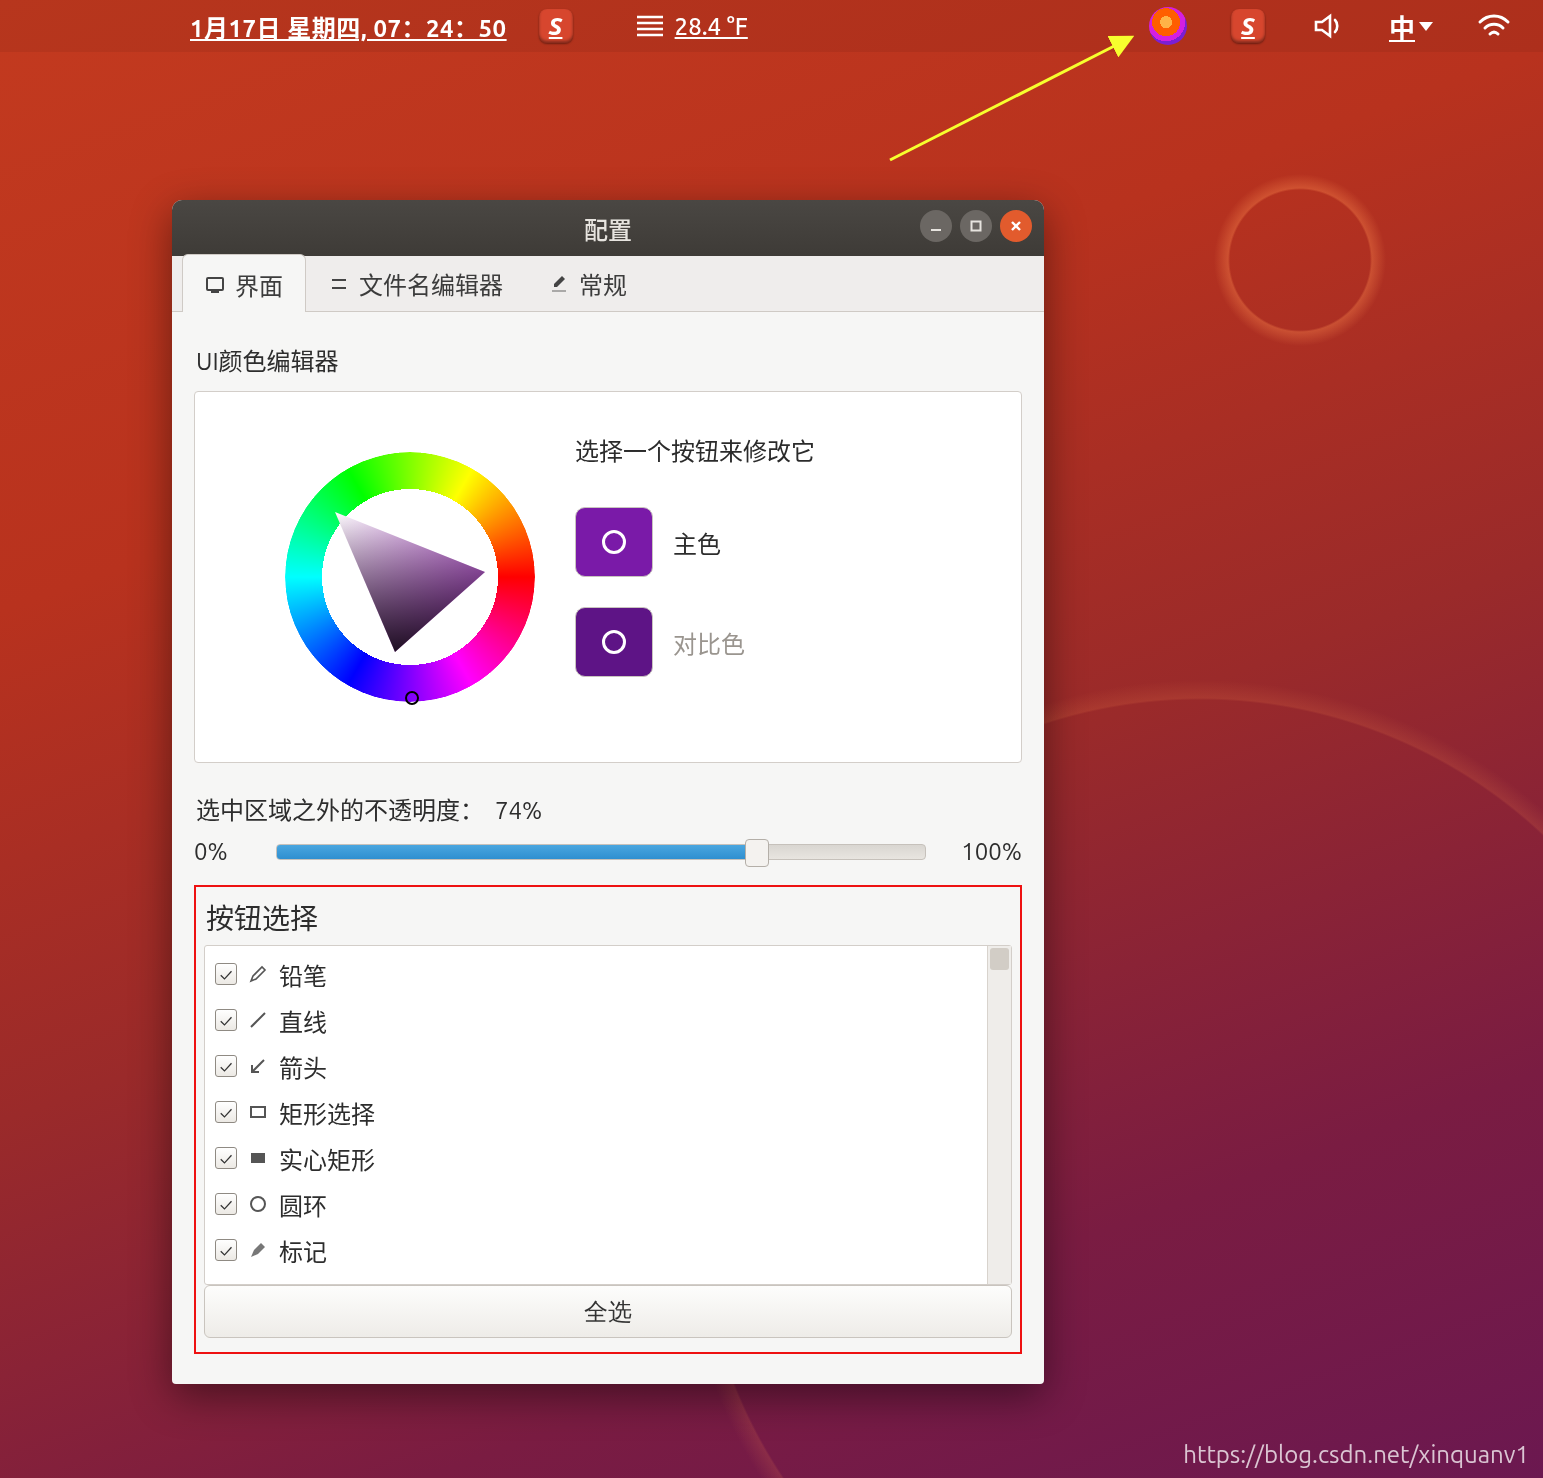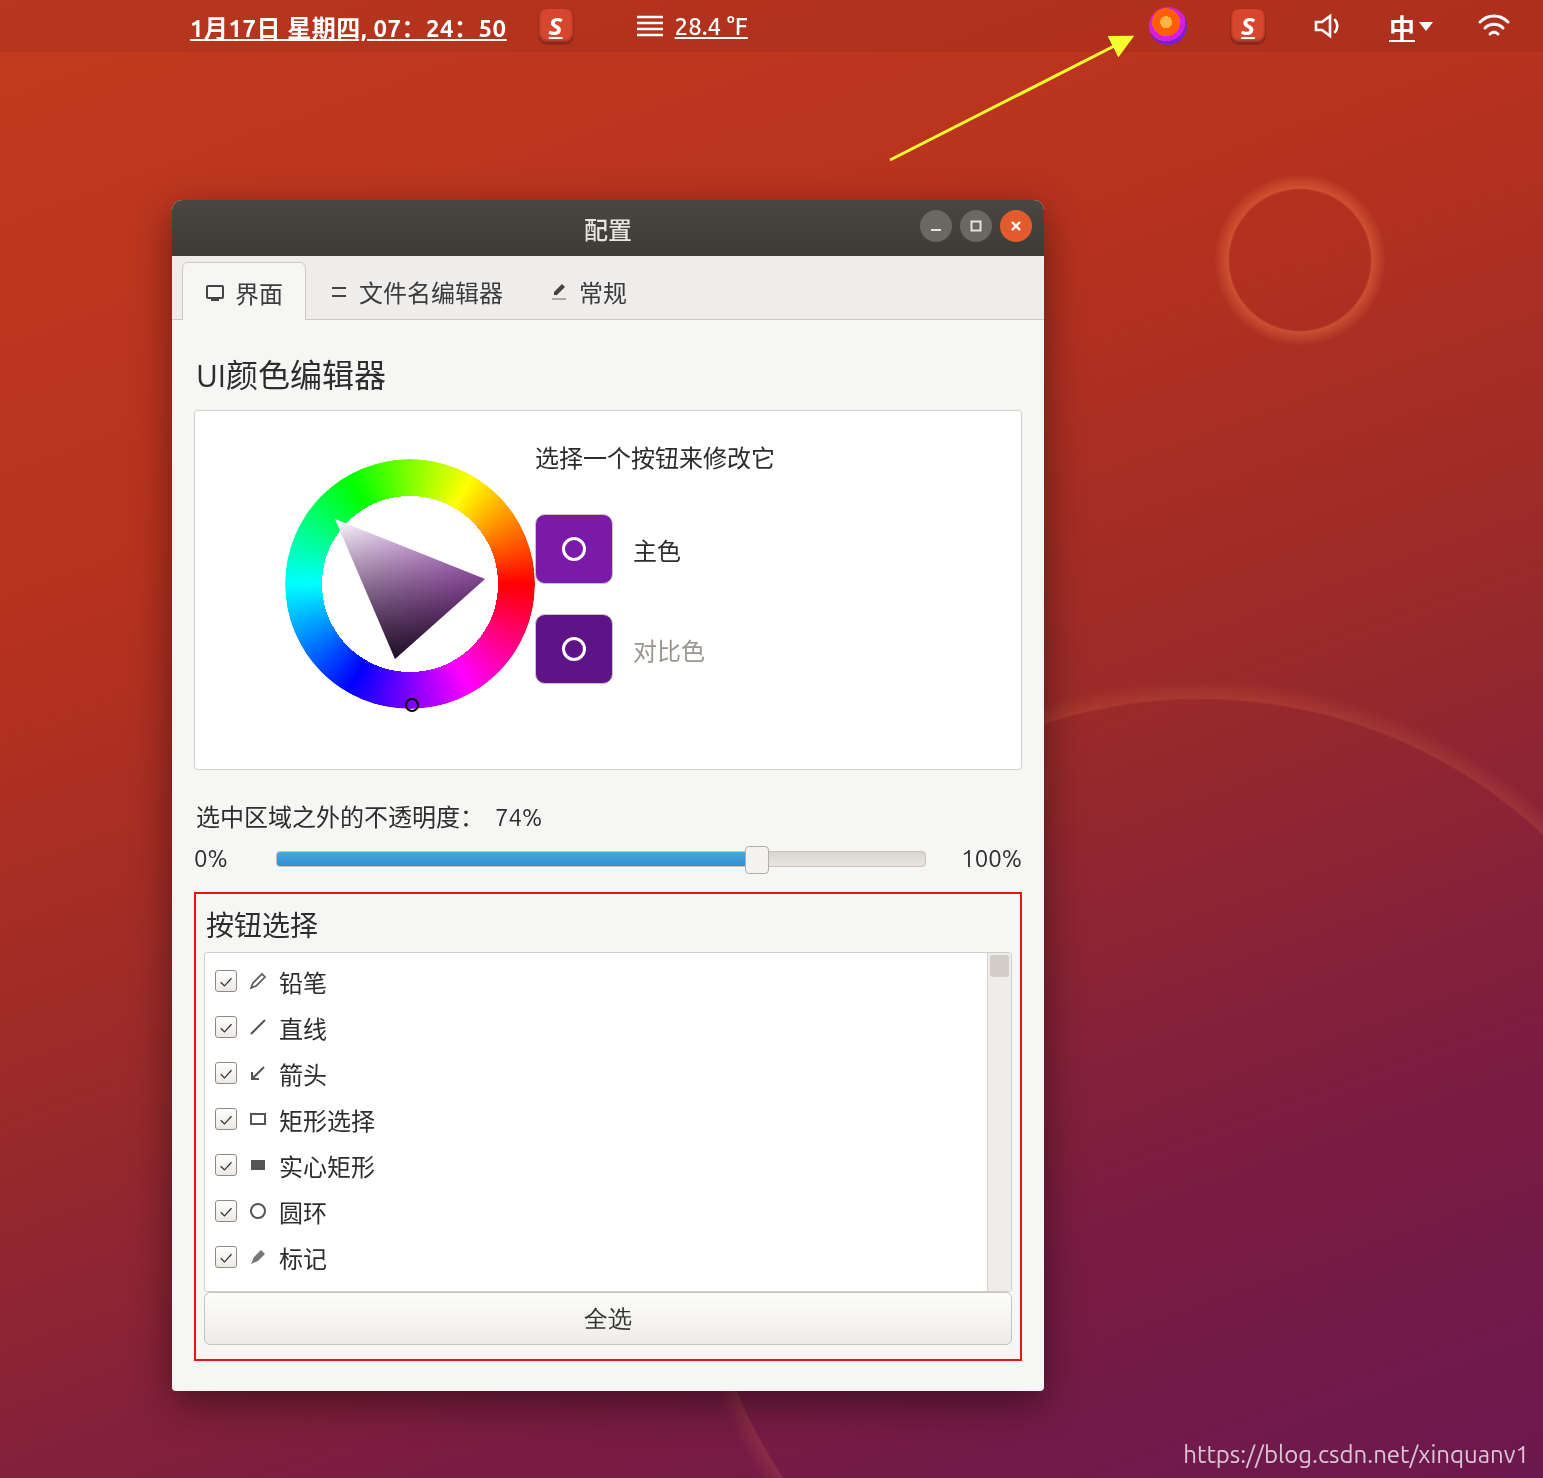--- a/index.html
+++ b/index.html
@@ -54,38 +54,38 @@
     height: 56px; background: linear-gradient(#4a4743, #3e3b37);
     display: flex; align-items: center; justify-content: center;
     position: relative; color: #e7e4df; font-size: 24px; font-weight: 500;
   }
   .win-controls { position: absolute; right: 12px; top: 10px; display: flex; gap: 8px; }
   .wbtn { width: 32px; height: 32px; border-radius: 50%; display: flex; align-items: center; justify-content: center; }
   .wbtn.min { background: #6b6763; }
   .wbtn.max { background: #6b6763; }
   .wbtn.close { background: #e25b2d; }
 
-  .tabbar { display: flex; align-items: flex-end; background: #efedec; border-bottom: 1px solid #cfcac5; padding: 0 10px; height: 64px; gap: 0; }
+  .tabbar { display: flex; align-items: flex-end; background: #efedec; border-bottom: 1px solid #cfcac5; padding: 0 10px; height: 56px; gap: 0; }
   .tab {
     padding: 12px 22px 10px; font-size: 24px; color: #3c3c3c;
     border: 1px solid transparent; border-bottom: none; border-radius: 6px 6px 0 0;
     display: flex; align-items: center; gap: 10px; cursor: pointer;
   }
   .tab.active { background: #f6f6f5; border-color: #cfcac5; position: relative; top: 1px; }
   .tab .ticon { width: 20px; height: 20px; }
 
   .pane { padding: 24px 22px 30px; font-size: 24px; color: #2d2d2d; }
 
-  .section-label { margin: 6px 0 14px 2px; font-size: 32px; }
+  .section-label { margin: 6px 0 14px 2px; font-size: 24px; }
 
   .color-editor {
     border: 1px solid #d3cec9; border-radius: 4px;
     background: #fff;
-    padding: 18px 30px 60px;
-    display: flex; align-items: flex-start;
+    padding: 30px 30px 60px;
+    display: flex; gap: 40px; align-items: flex-start;
   }
   .wheel-wrap { width: 250px; height: 250px; position: relative; margin-left: 60px; margin-top: 30px; }
   .hue-ring {
     width: 100%; height: 100%; border-radius: 50%;
     background: conic-gradient(from 90deg, #f00, #f0f, #00f, #0ff, #0f0, #ff0, #f00);
     -webkit-mask: radial-gradient(circle, transparent 0 88px, #000 88px 125px, transparent 125px);
             mask: radial-gradient(circle, transparent 0 88px, #000 88px 125px, transparent 125px);
   }
   .sv-triangle {
     position: absolute; left: 50%; top: 50%; width: 170px; height: 150px;

